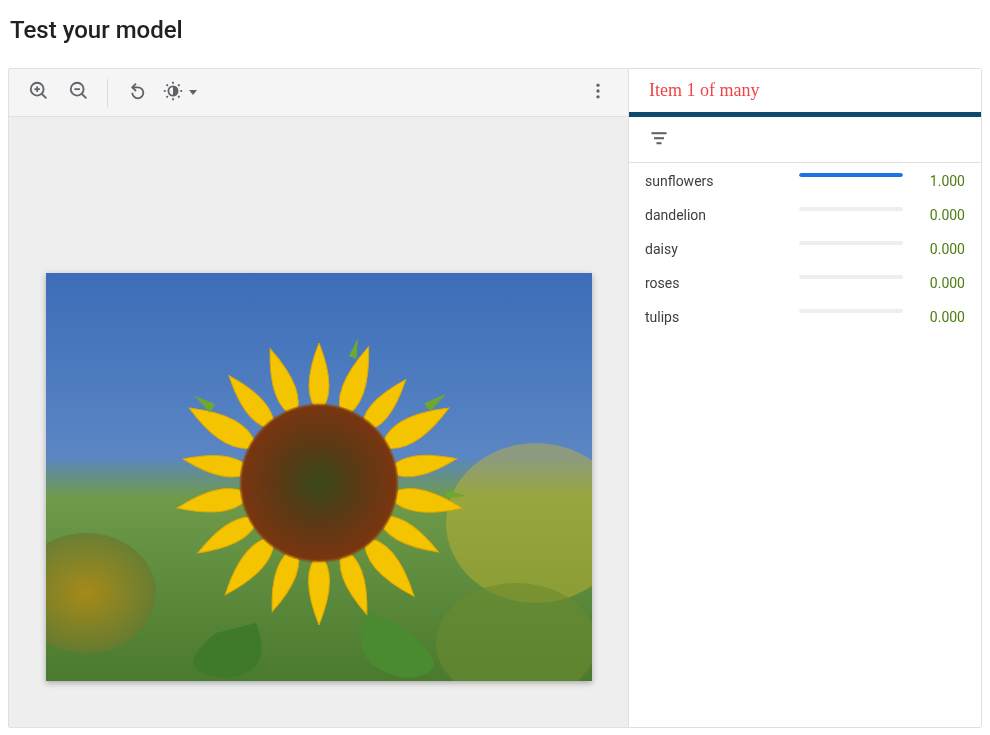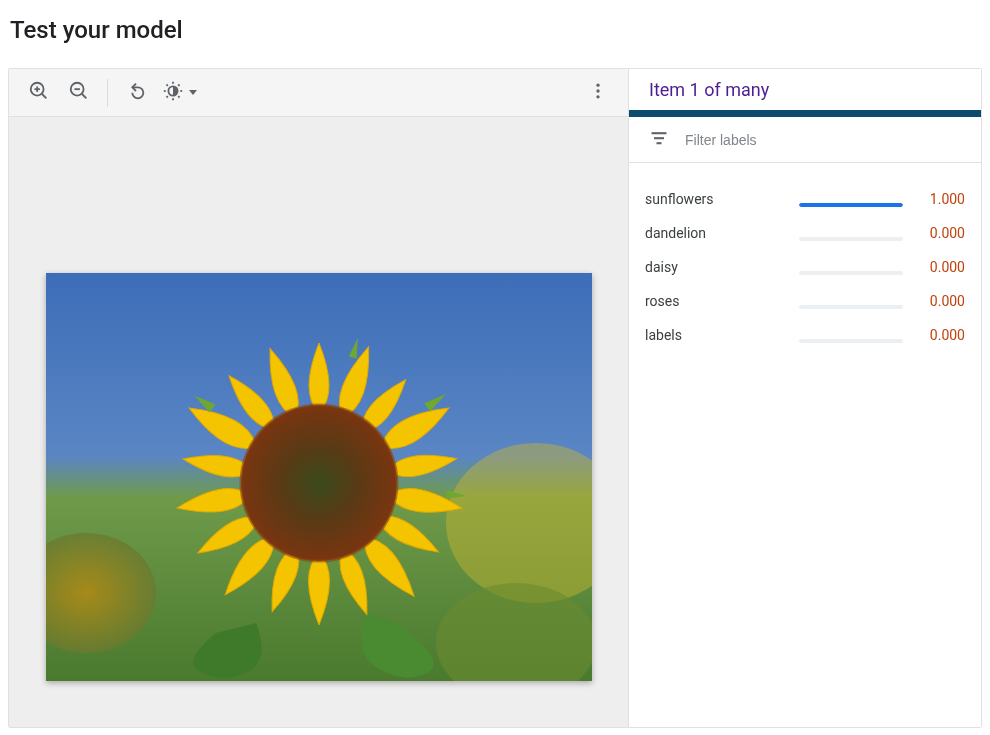--- a/index.html
+++ b/index.html
@@ -95,22 +95,23 @@
       flex-direction: column;
       background: #fff;
     }
     .results-header {
       height: 48px;
       display: flex;
       align-items: center;
       padding: 0 20px;
       font-size: 18px;
       font-weight: 400;
-      color: #4c1d95;
-      border-bottom: 7px solid #0c4a6e;
+      color: #ef4444;
+      border-bottom: 5px solid #0c4a6e;
+      font-family: Liberation Serif, serif;
     }
     .filter-row {
       height: 46px;
       display: flex;
       align-items: center;
       padding: 0 20px;
       border-bottom: 1px solid #e0e0e0;
       gap: 16px;
     }
     .filter-row input {
@@ -120,21 +121,21 @@
       color: #3c4043;
       flex: 1;
       background: transparent;
     }
     .filter-row input::placeholder { color: #80868b; }
     .predictions {
       padding: 10px 16px 0 16px;
     }
     .pred-row {
       display: flex;
-      align-items: flex-end;
+      align-items: flex-start;
       height: 34px;
       gap: 14px;
     }
     .pred-label {
       width: 140px;
       font-size: 14px;
       color: #3c4043;
     }
     .pred-bar {
       flex: 1;
@@ -147,21 +148,21 @@
     .pred-bar-fill {
       position: absolute;
       left: 0; top: 0; bottom: 0;
       background: #1a73e8;
       border-radius: 2px;
     }
     .pred-score {
       width: 48px;
       text-align: right;
       font-size: 14px;
-      color: #c2410c;
+      color: #4d7c0f;
     }
   </style>
 </head>
 <body>
 
 <div class="page-title">Test your model</div>
 
 <div class="card">
 
   <div class="image-panel">
@@ -294,21 +295,20 @@
     <div class="results-header">Item 1 of many</div>
 
     <div class="filter-row">
       <span>
         <svg width="20" height="20" viewBox="0 0 24 24" fill="#5f6368">
           <rect x="3" y="5" width="18" height="2.5"></rect>
           <rect x="6" y="11" width="12" height="2.5"></rect>
           <rect x="9" y="17" width="6" height="2.5"></rect>
         </svg>
       </span>
-      <input type="text" placeholder="Filter labels" style="">
     </div>
 
     <div class="predictions">
 
     <div class="pred-row">
           <div class="pred-label">sunflowers</div>
           <div class="pred-bar" style="background: rgb(236, 239, 241);">
             <div class="pred-bar-fill" style="width: 100%; background: rgb(26, 115, 232);"></div>
           </div>
           <div class="pred-score">1.000</div>
@@ -328,21 +328,21 @@
           <div class="pred-score">0.000</div>
         </div>
         <div class="pred-row">
           <div class="pred-label">roses</div>
           <div class="pred-bar" style="background: rgb(236, 239, 241);">
             <div class="pred-bar-fill" style="width: 0%; background: rgb(26, 115, 232);"></div>
           </div>
           <div class="pred-score">0.000</div>
         </div>
         <div class="pred-row">
-          <div class="pred-label">labels</div>
+          <div class="pred-label">tulips</div>
           <div class="pred-bar" style="background: rgb(236, 239, 241);">
             <div class="pred-bar-fill" style="width: 0%; background: rgb(26, 115, 232);"></div>
           </div>
           <div class="pred-score">0.000</div>
         </div>
       </div>
   </div>
 
 </div>
 

